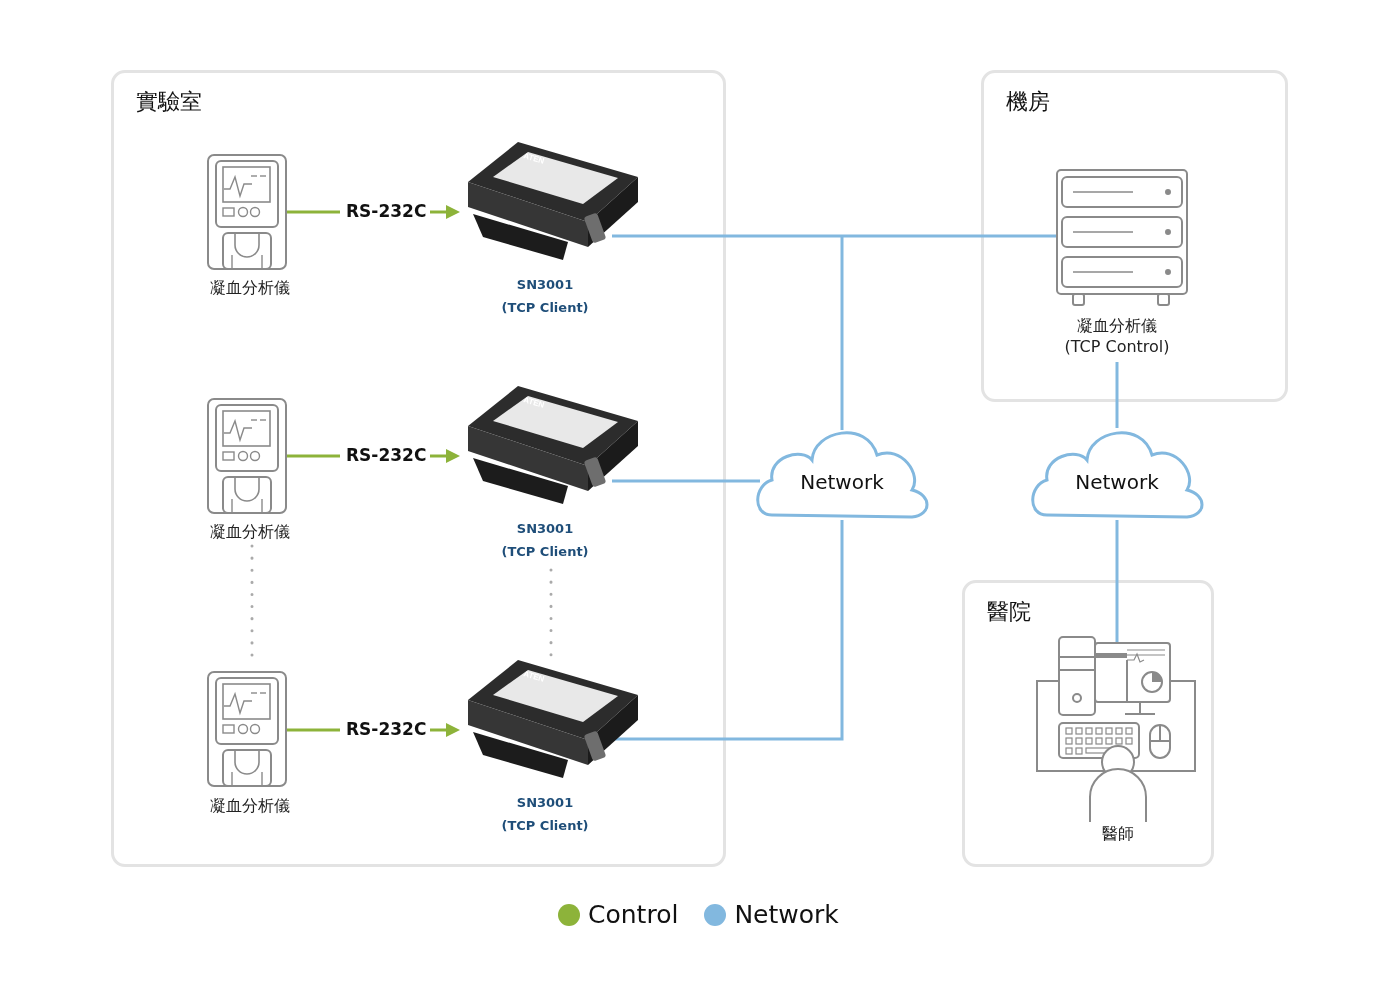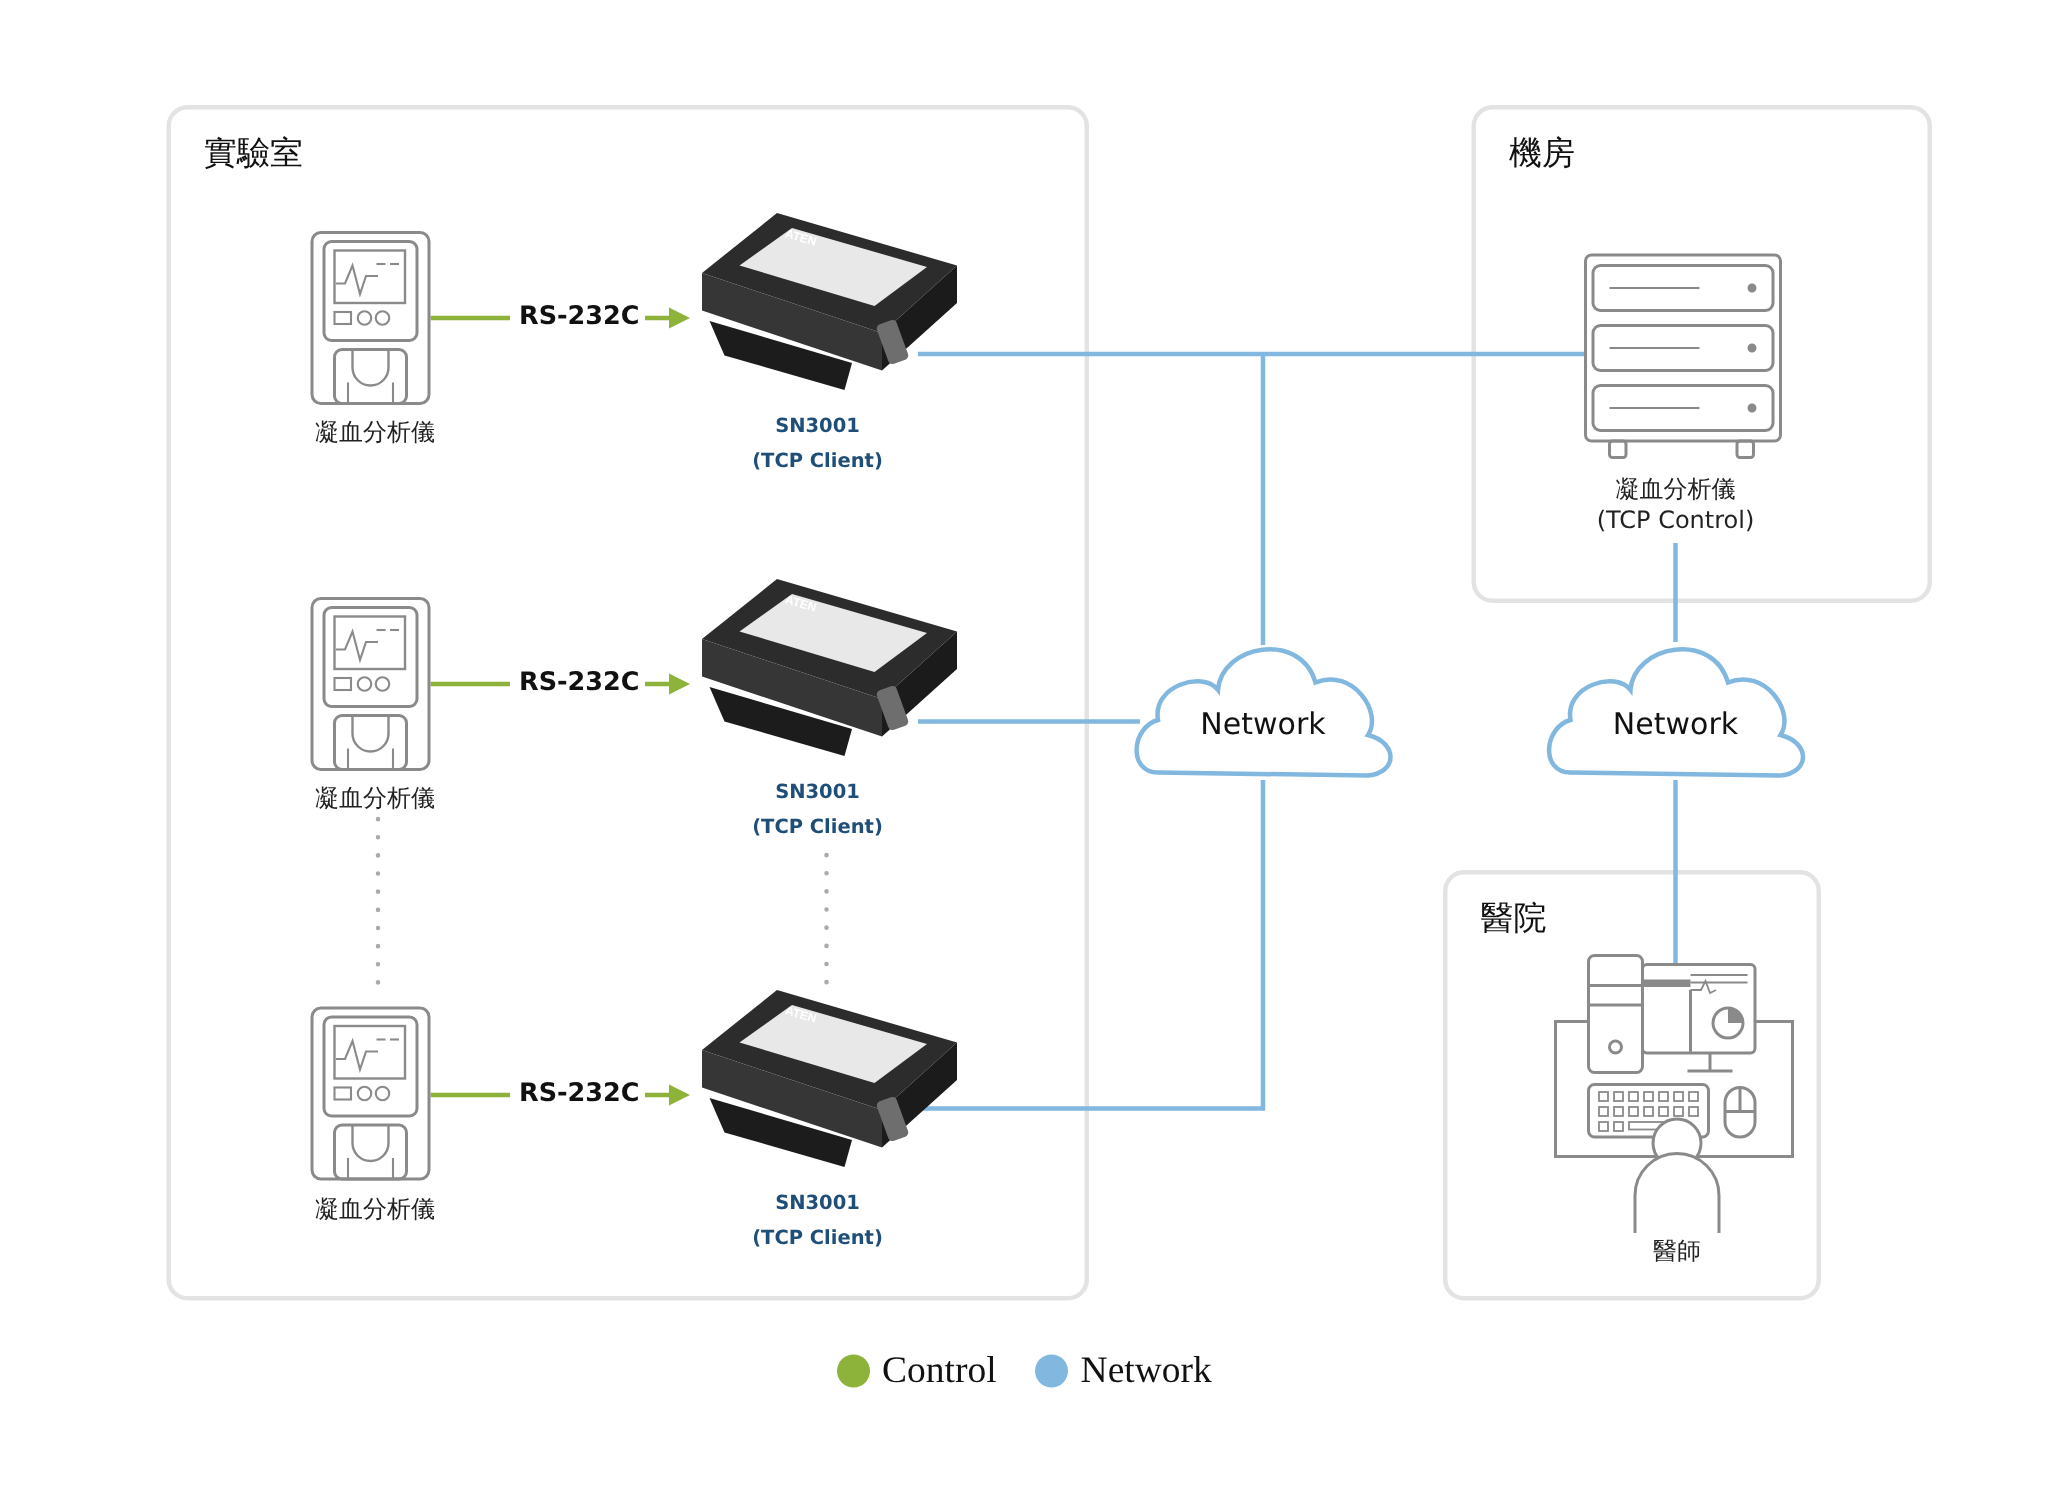--- a/index.html
+++ b/index.html
@@ -4,21 +4,21 @@
 <style>
   html,body{margin:0;padding:0;background:#fff;}
   body{width:1380px;height:1000px;position:relative;overflow:hidden;font-family:"DejaVu Sans","Liberation Sans",sans-serif;color:#111;}
   .zone{position:absolute;border:3px solid #e3e3e3;border-radius:14px;box-sizing:border-box;background:#fff;}
   .zone-title{position:absolute;left:22px;top:14px;font-size:22px;color:#111;}
   svg.wires{position:absolute;left:0;top:0;width:1380px;height:1000px;}
   .lbl{position:absolute;font-size:16px;color:#222;text-align:center;white-space:nowrap;}
   .dev-lbl{position:absolute;font-weight:bold;color:#1f4e79;font-size:13px;text-align:center;line-height:23px;white-space:nowrap;}
   .rs{position:absolute;font-weight:bold;font-size:17px;color:#111;background:#fff;padding:0 4px;text-align:right;}
   .cloud-lbl{position:absolute;font-size:20px;color:#111;text-align:center;width:120px;}
-  .legend{position:absolute;top:900px;left:558px;display:flex;align-items:center;font-size:25px;color:#111;font-family:Liberation Serif, serif;}
+  .legend{position:absolute;top:900px;left:558px;display:flex;align-items:center;font-size:25px;color:#111;}
   .legend .dot{width:22px;height:22px;border-radius:50%;display:inline-block;margin-right:8px;}
   .legend .item{display:flex;align-items:center;margin-right:26px;}
 </style>
 </head>
 <body>
 
 <div class="zone" style="left:111px;top:70px;width:615px;height:797px;text-decoration:underline;">
   <div class="zone-title">實驗室</div>
 </div>
 <div class="zone" style="left:962px;top:70px;width:307px;height:332px;margin-left:19px;">

